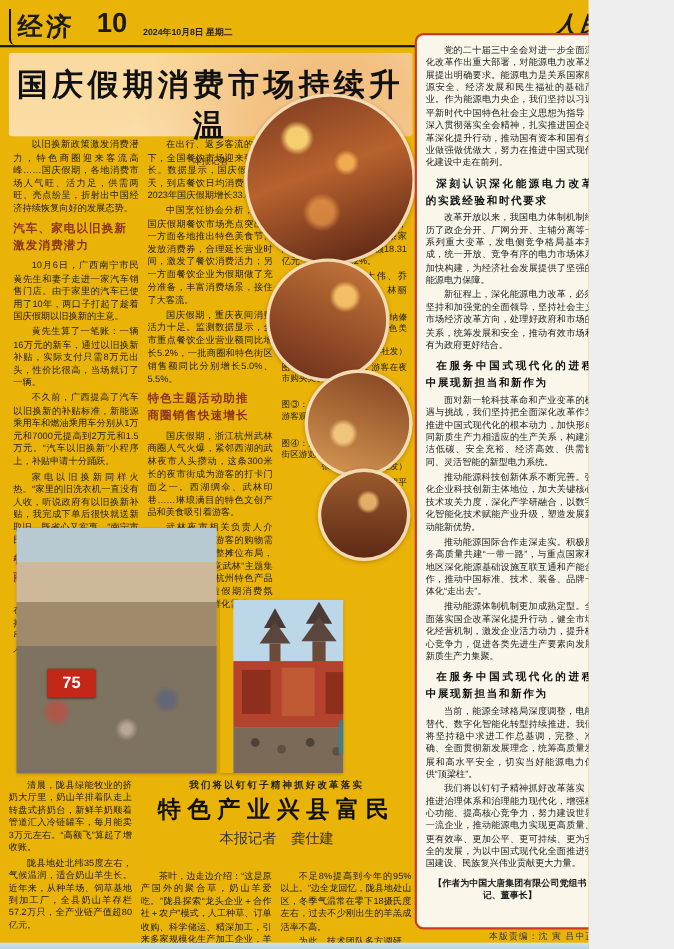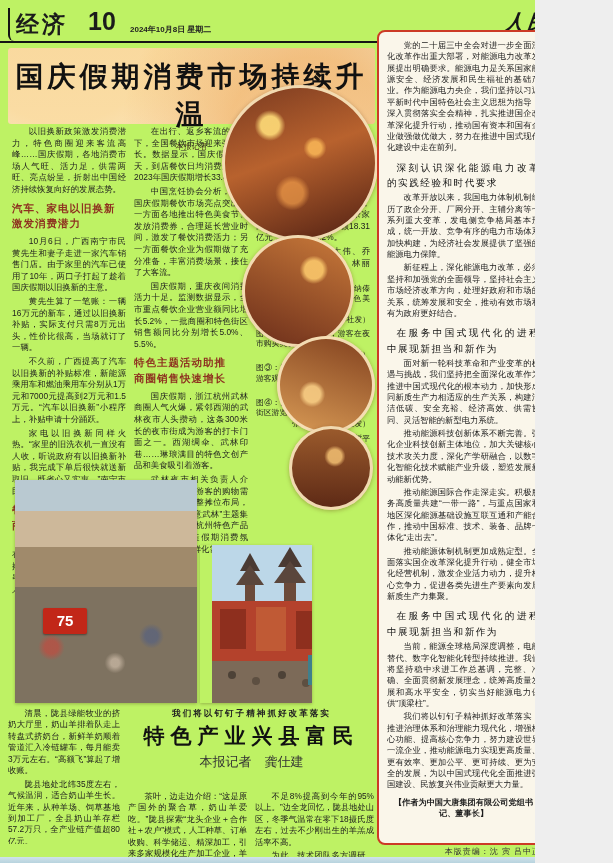--- a/index.html
+++ b/index.html
@@ -3,21 +3,21 @@
 <meta charset="utf-8">
 <style>
   * { margin:0; padding:0; box-sizing:border-box; }
   html,body { width:613px; height:863px; }
   body {
     font-family:"Liberation Sans","DejaVu Sans",sans-serif;
     background:#eee;
   }
   .page {
     position:relative; width:535px; height:863px;
-    background:#bef264; overflow:hidden; color:#1b1b1b;
+    background:#eab308; overflow:hidden; color:#1b1b1b;
   }
   
   .masthead {
     position:absolute; left:0; top:0; width:613px; height:43px;
     border-bottom:2px solid #141414;
   }
   .mast-bracket { position:absolute; left:8px; top:8px; width:10px; height:33px;
     border-left:2px solid #141414; border-bottom-left-radius:6px; }
   .section-name { position:absolute; left:16px; top:9px; font-size:23px; font-weight:900;
     letter-spacing:3px; font-family:"Liberation Sans","DejaVu Sans",sans-serif; }
@@ -92,21 +92,21 @@
   .v-title { position:absolute; right:5px; top:34px; height:770px;
     writing-mode:vertical-rl; text-orientation:upright;
     font-size:26px; font-weight:700; letter-spacing:9px; color:#111;
     font-family:"Liberation Serif","DejaVu Serif",serif; }
   .v-author { position:absolute; right:57px; top:158px;
     writing-mode:vertical-rl; text-orientation:upright;
     font-size:9px; letter-spacing:4px; color:#222; }
   .box-body { position:absolute; left:8px; top:8px; width:153px; height:762px;
     overflow:hidden; font-size:8.3px; line-height:1.37; text-align:justify; color:#1c1c1c; }
   .box-body p { text-indent:2em; margin-bottom:2px; }
-  .box-sub { font-weight:400; font-size:9.6px; letter-spacing:1.5px; line-height:1.6;
+  .box-sub { font-weight:700; font-size:9.6px; letter-spacing:1.5px; line-height:1.6;
     margin:6px 0 4px; text-indent:1em !important; color:#111; }
   .attribution { position:absolute; left:8px; bottom:24px; width:153px;
     font-size:8.2px; font-weight:700; text-align:center; color:#1c1c1c; }
   
   .bottom-article { position:absolute; left:8px; top:708px; width:367px; height:136px;
     display:flex; gap:8px; }
   .b-col1 { width:112px; height:136px; overflow:hidden; font-size:8.3px; line-height:1.38;
     text-align:justify; }
   .b-col1 p { text-indent:2em; margin-bottom:2px; }
   .b-center { width:247px; }

